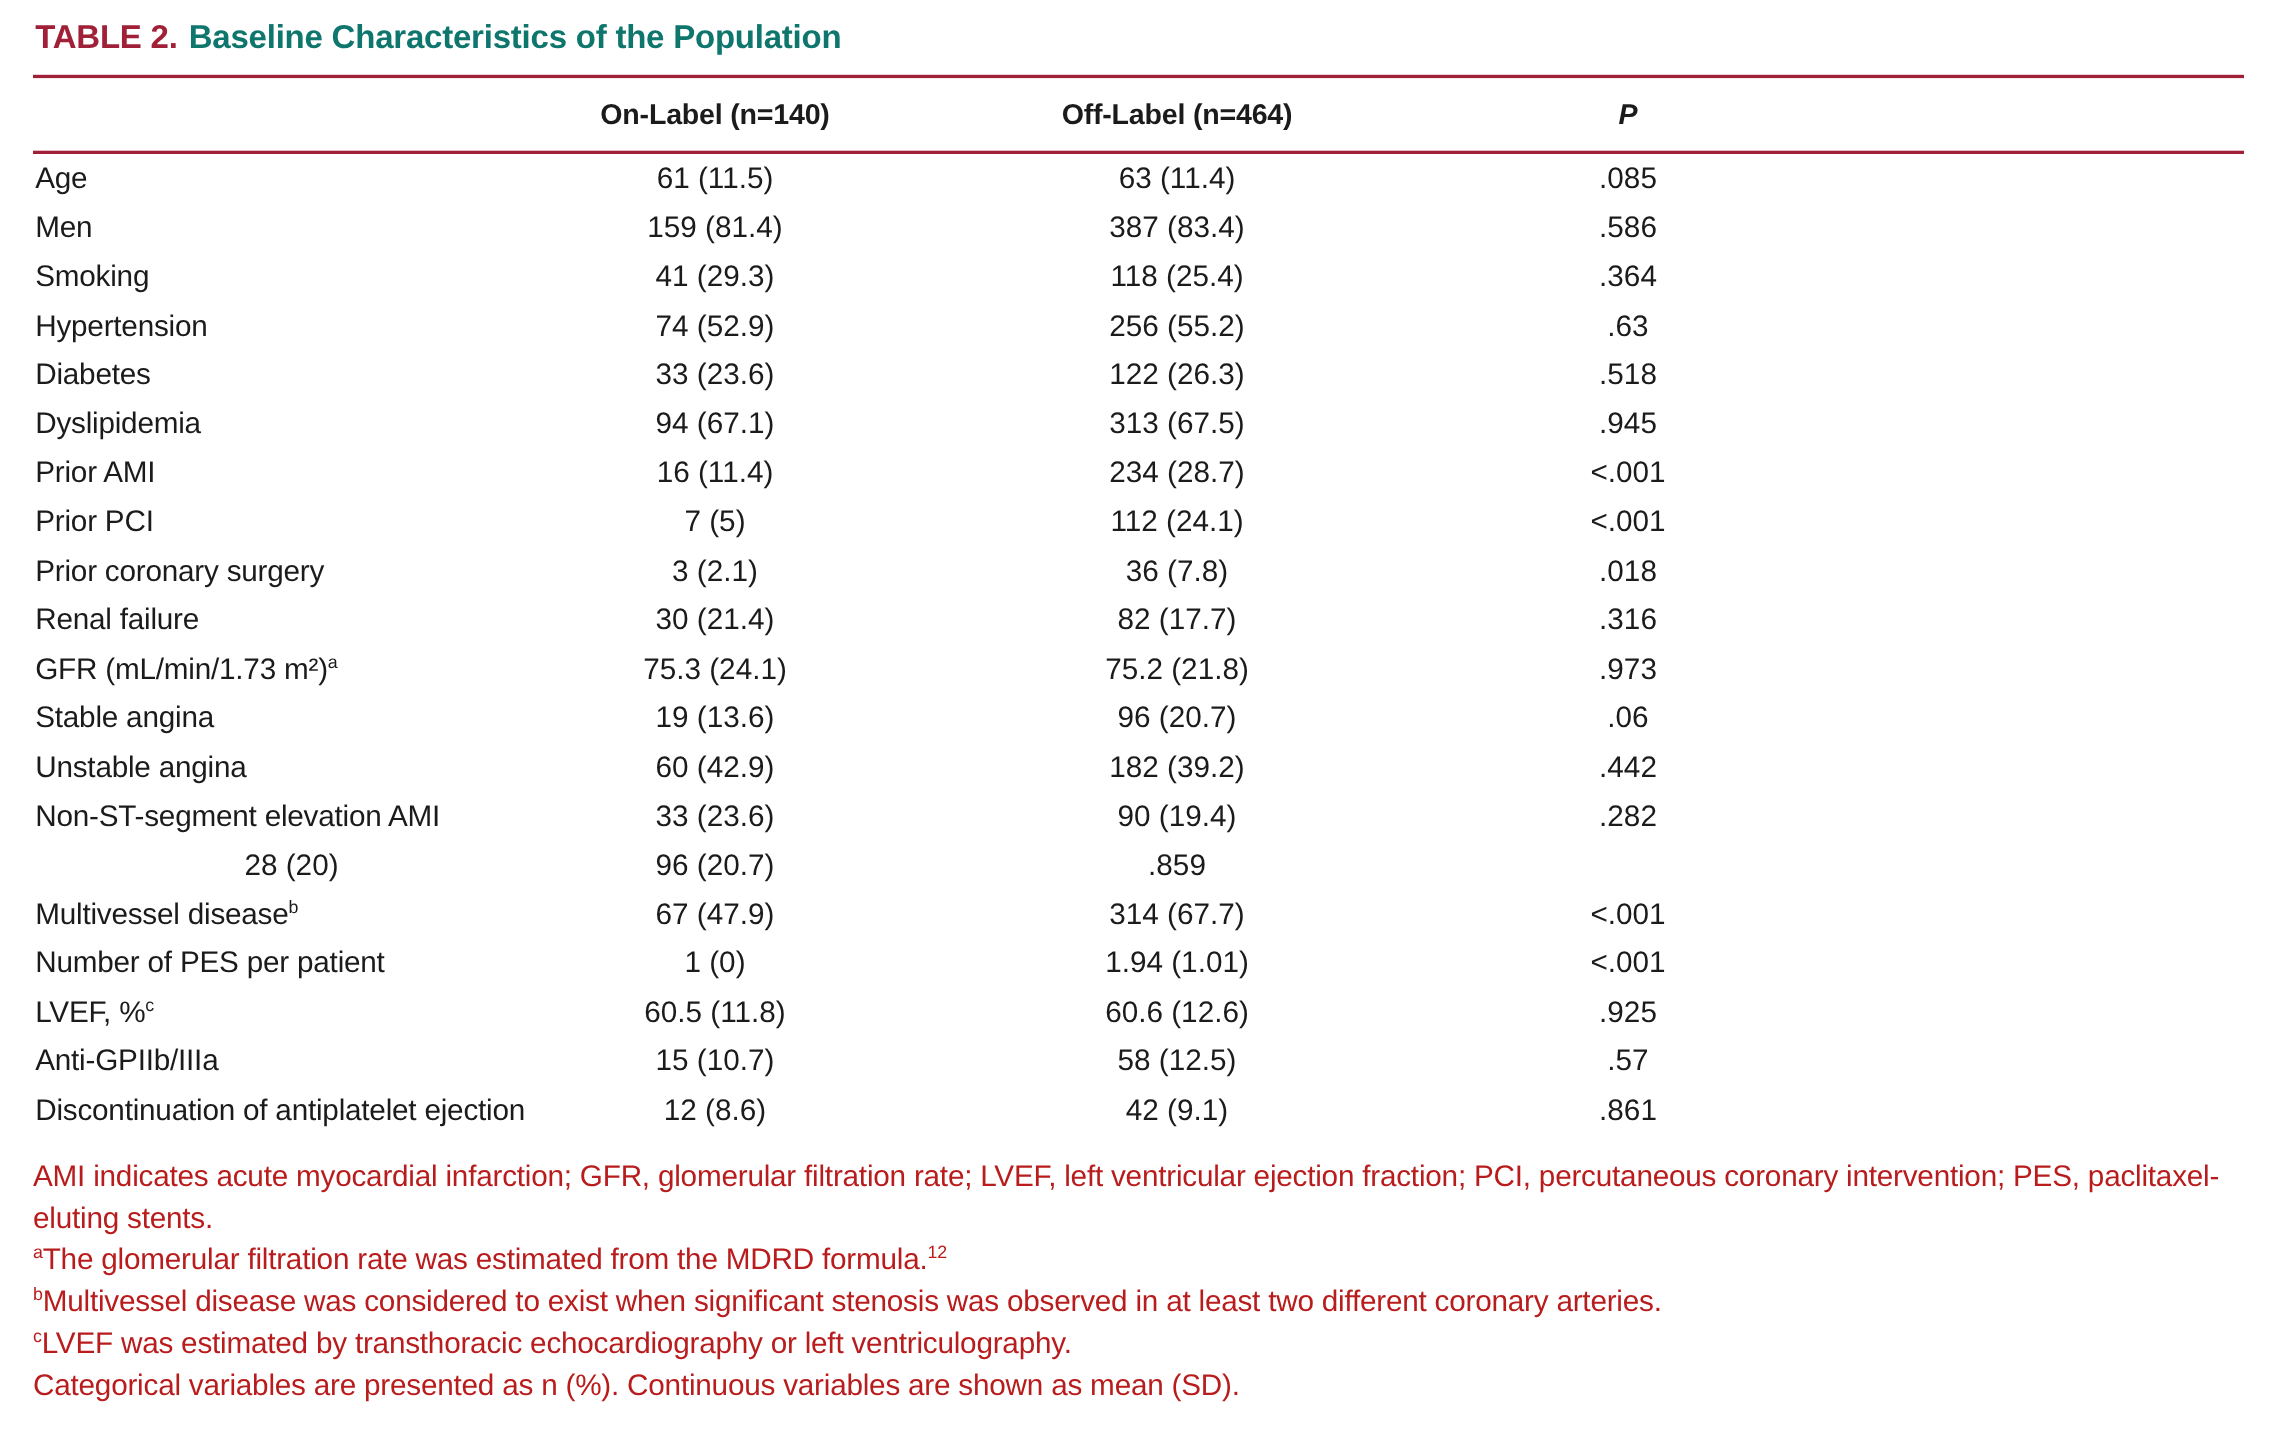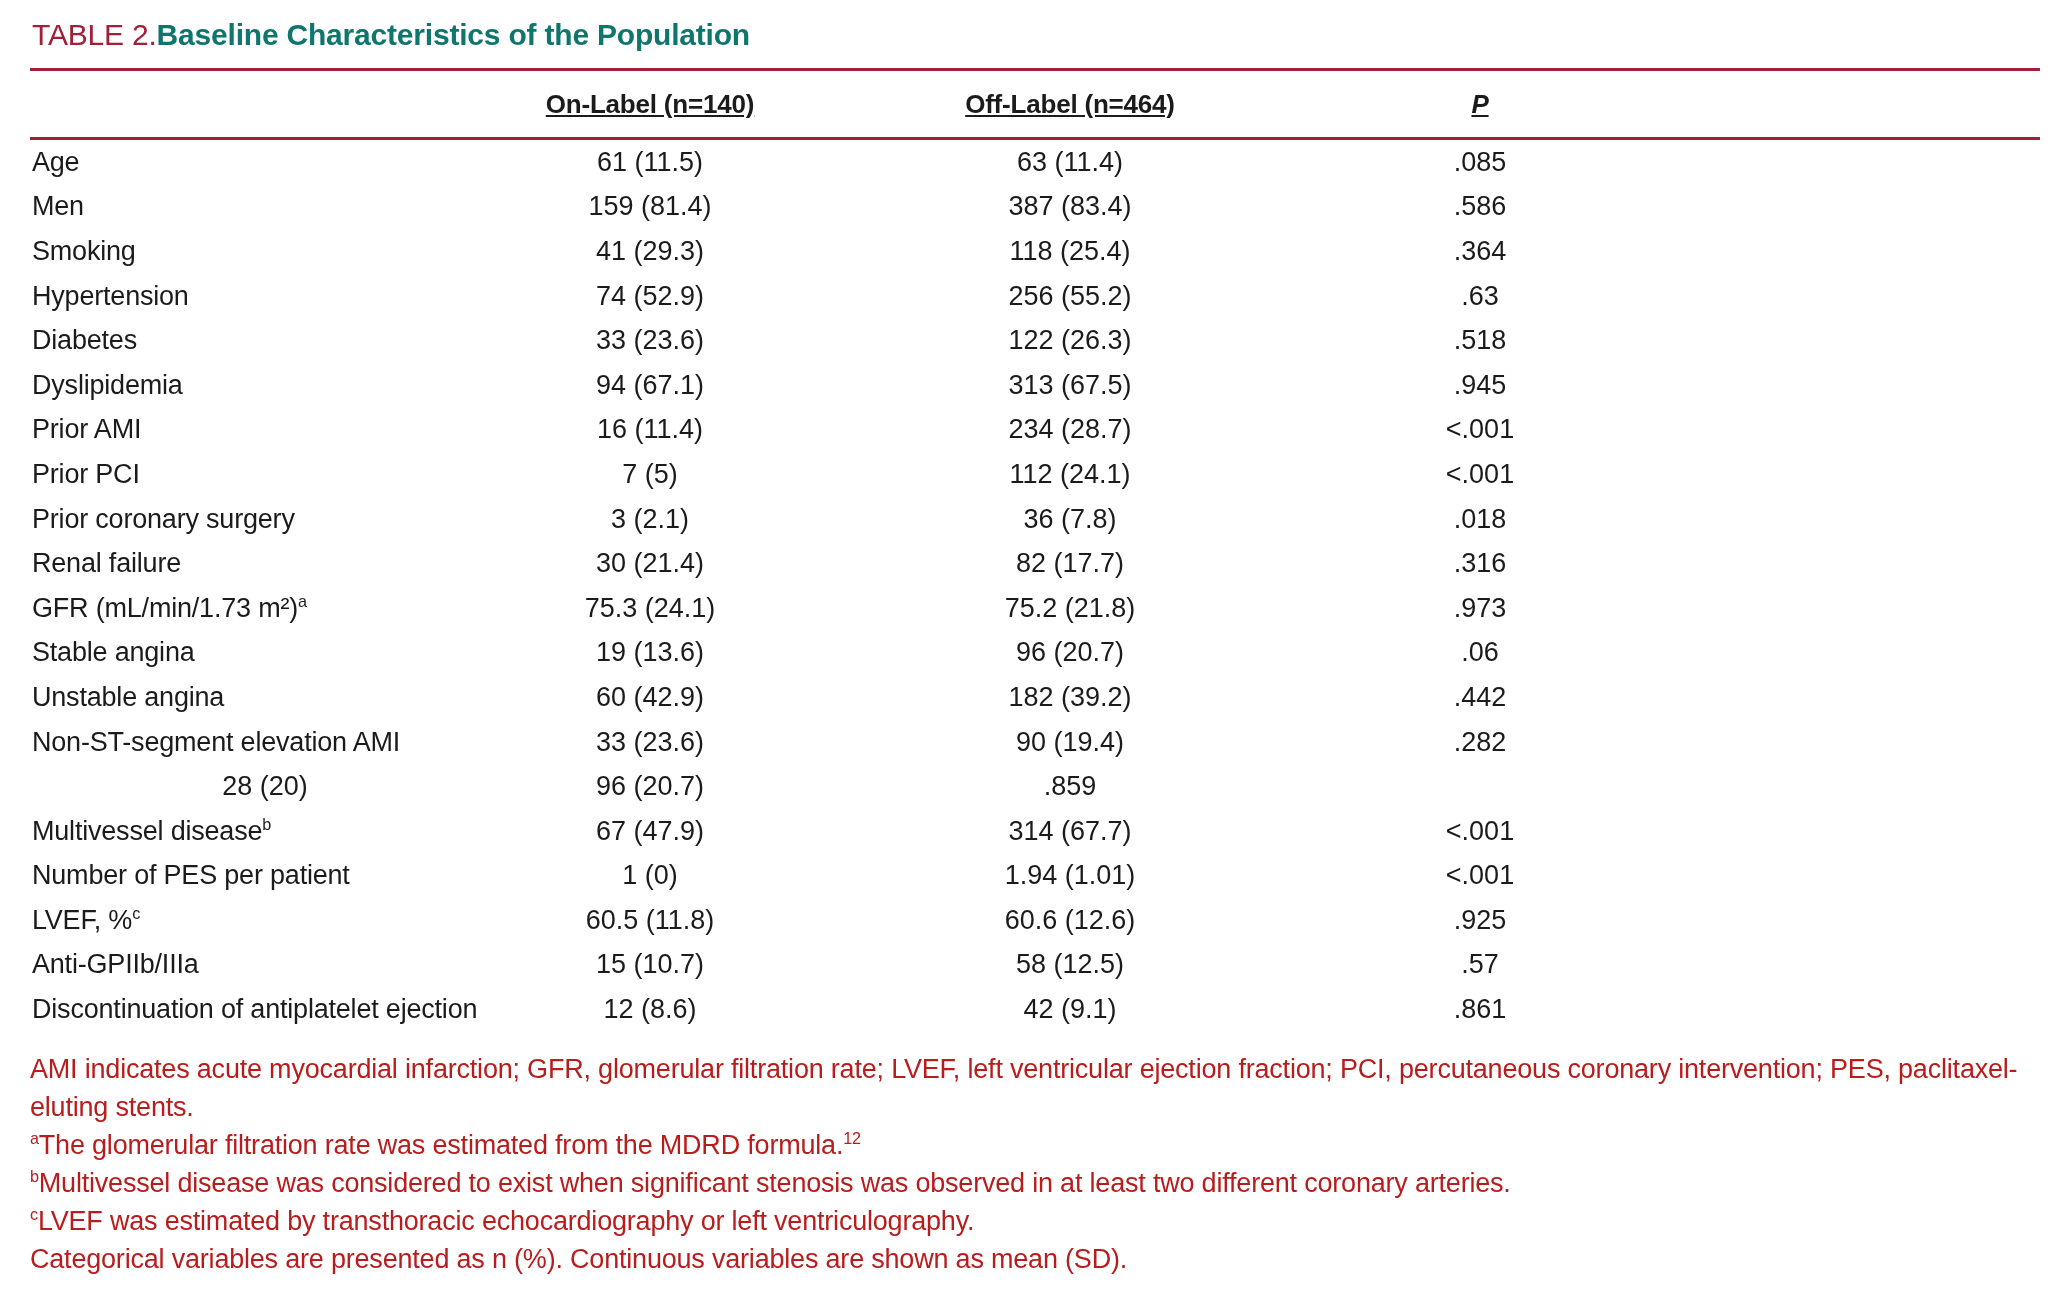--- a/index.html
+++ b/index.html
@@ -12,34 +12,33 @@
     color: #1b1b1b;
     font-family: "Liberation Sans", sans-serif;
     padding: 6px 30px 0 30px;
     overflow: hidden;
   }
   .title {
     font-size: 30px;
     margin: 12px 0 16px 2px;
     letter-spacing: -0.2px;
   }
-  .title .tl { color: var(--accent); font-weight: 400; }
+  .title .tl { color: var(--accent); font-weight: 700; margin-right: 10px; }
   .title .tt { color: #0f766e; font-weight: 700; }
   .rule { height: 3px; background: var(--accent); }
   .grid {
     display: grid;
     grid-template-columns: 470px 300px 540px 280px 1fr;
     align-items: center;
   }
   .head-row {
     height: 66px;
     font-weight: 700;
     font-size: 26px;
     letter-spacing: -0.2px;
-    text-decoration: underline;
   }
   .cell-center { text-align: center; }
   .p-head { font-style: italic; }
   .trow { height: 44.6px; font-size: 27px; }
   .c-label { white-space: nowrap; letter-spacing: -0.2px; padding-left: 2px; }
   .c-val { text-align: center; white-space: nowrap; }
   sup { font-size: 0.6em; line-height: 0; }
   .footnotes {
     margin-top: 18px;
     font-size: 27px;

